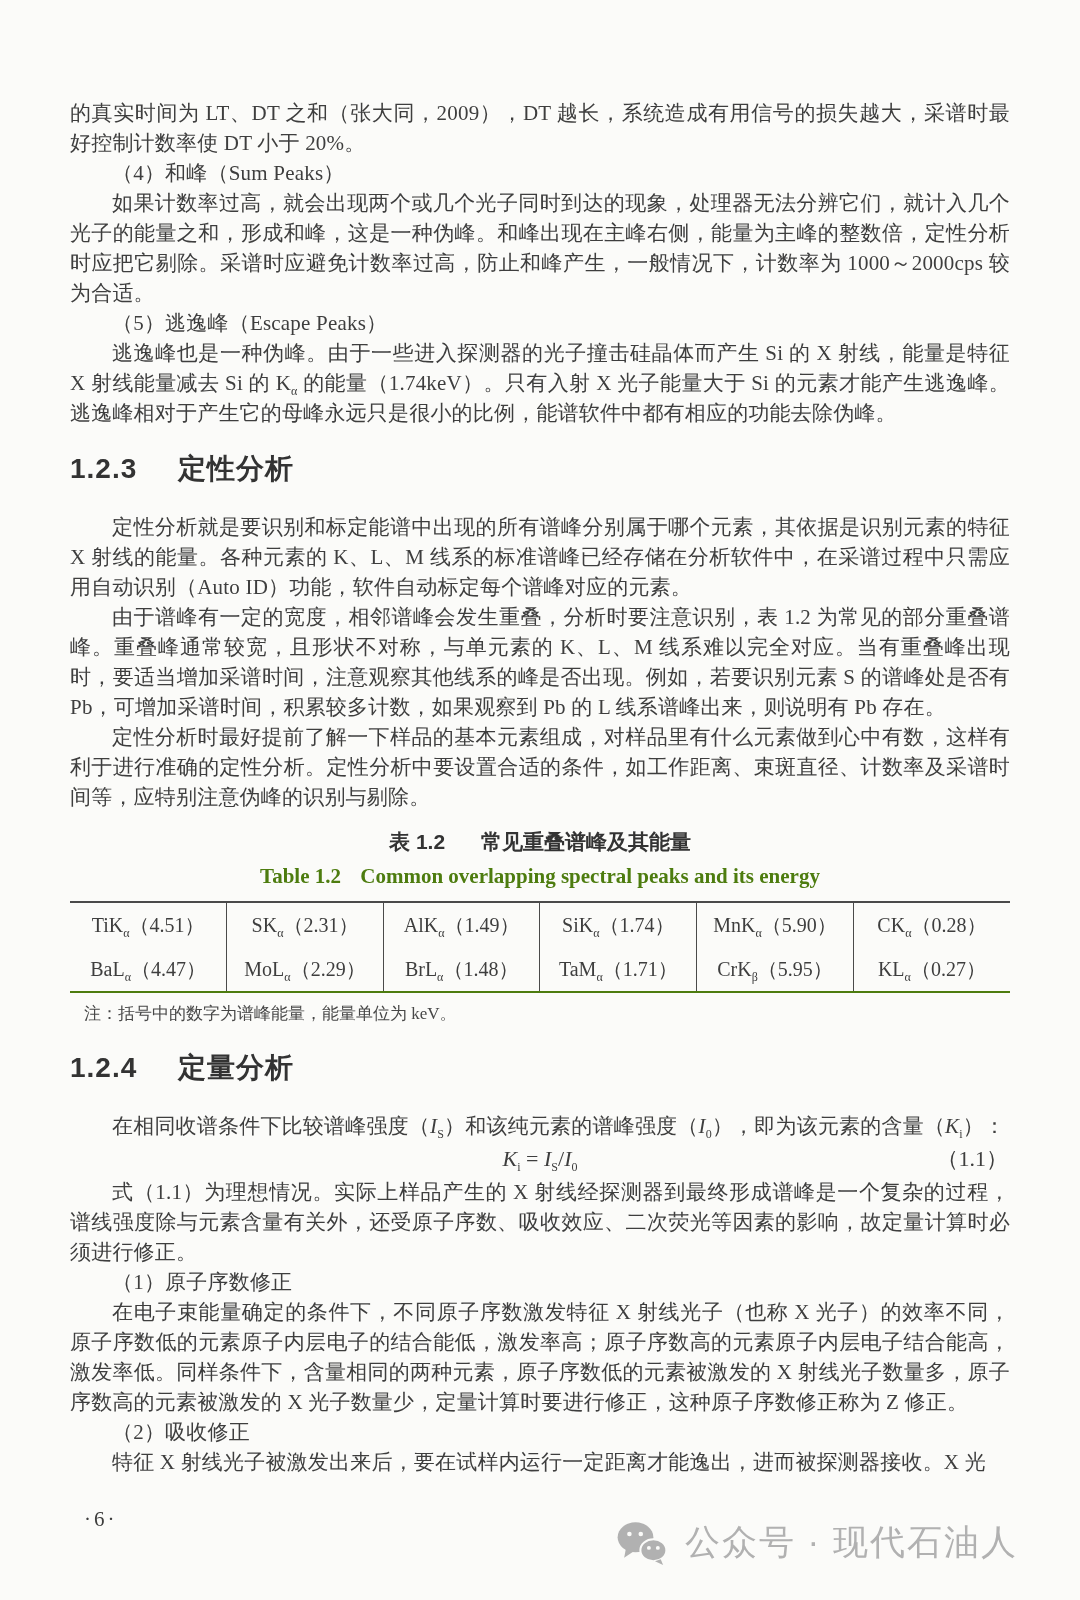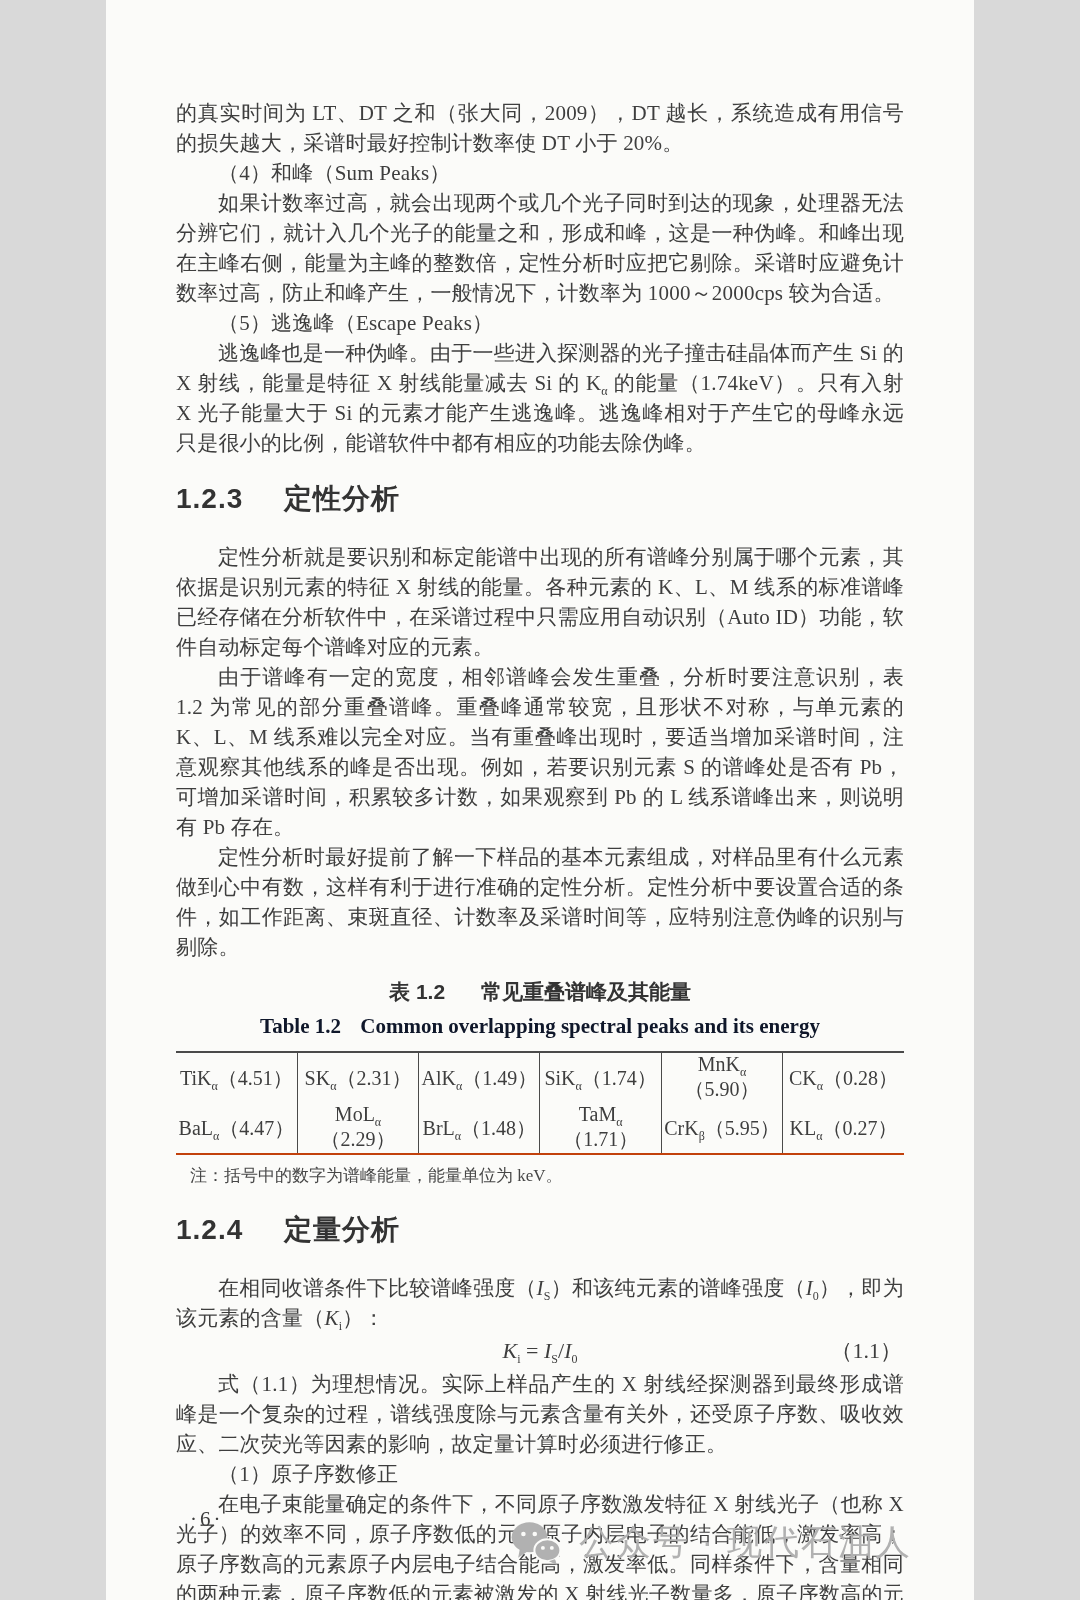--- a/index.html
+++ b/index.html
@@ -1,18 +1,18 @@
 <!DOCTYPE html>
 <html lang="zh"><head>
 <meta charset="utf-8">
 <style>
   html,body{margin:0;padding:0;background:#d9d9d9;}
   .page{
     position:relative;
-    width:868px;height:1600px;
+    width:1080px;height:1600px;
     margin:0 auto;
     background:#fbfbf9;
     box-sizing:border-box;
     padding:98px 70px 0 70px;
     font-family:"Liberation Serif","DejaVu Serif",serif;
     color:#3e3e3e;
     overflow:hidden;
   }
   .para{
     margin:0;
@@ -40,29 +40,29 @@
     font-weight:700;
     font-size:21px;
     color:#333;
     margin-top:16px;
   }
   .table-caption-zh .cap-no{margin-right:30px;}
   .table-caption-en{
     text-align:center;
     font-weight:700;
     font-size:21px;
-    color:#0f172a;
+    color:#4d7c0f;
     margin:8px 0 12px 0;
   }
   .table-caption-en .cap-no{margin-right:14px;}
   table.overlap{
     width:100%;
     border-collapse:collapse;
     border-top:2px solid #4a4a4a;
-    border-bottom:2px solid #c2410c;
+    border-bottom:2px solid #4d7c0f;
     table-layout:fixed;
   }
   table.overlap td{
     border-right:1px solid #4a4a4a;
     font-size:20px;
     text-align:center;
     height:44px;
     padding:0 2px;
     color:#3e3e3e;
   }

